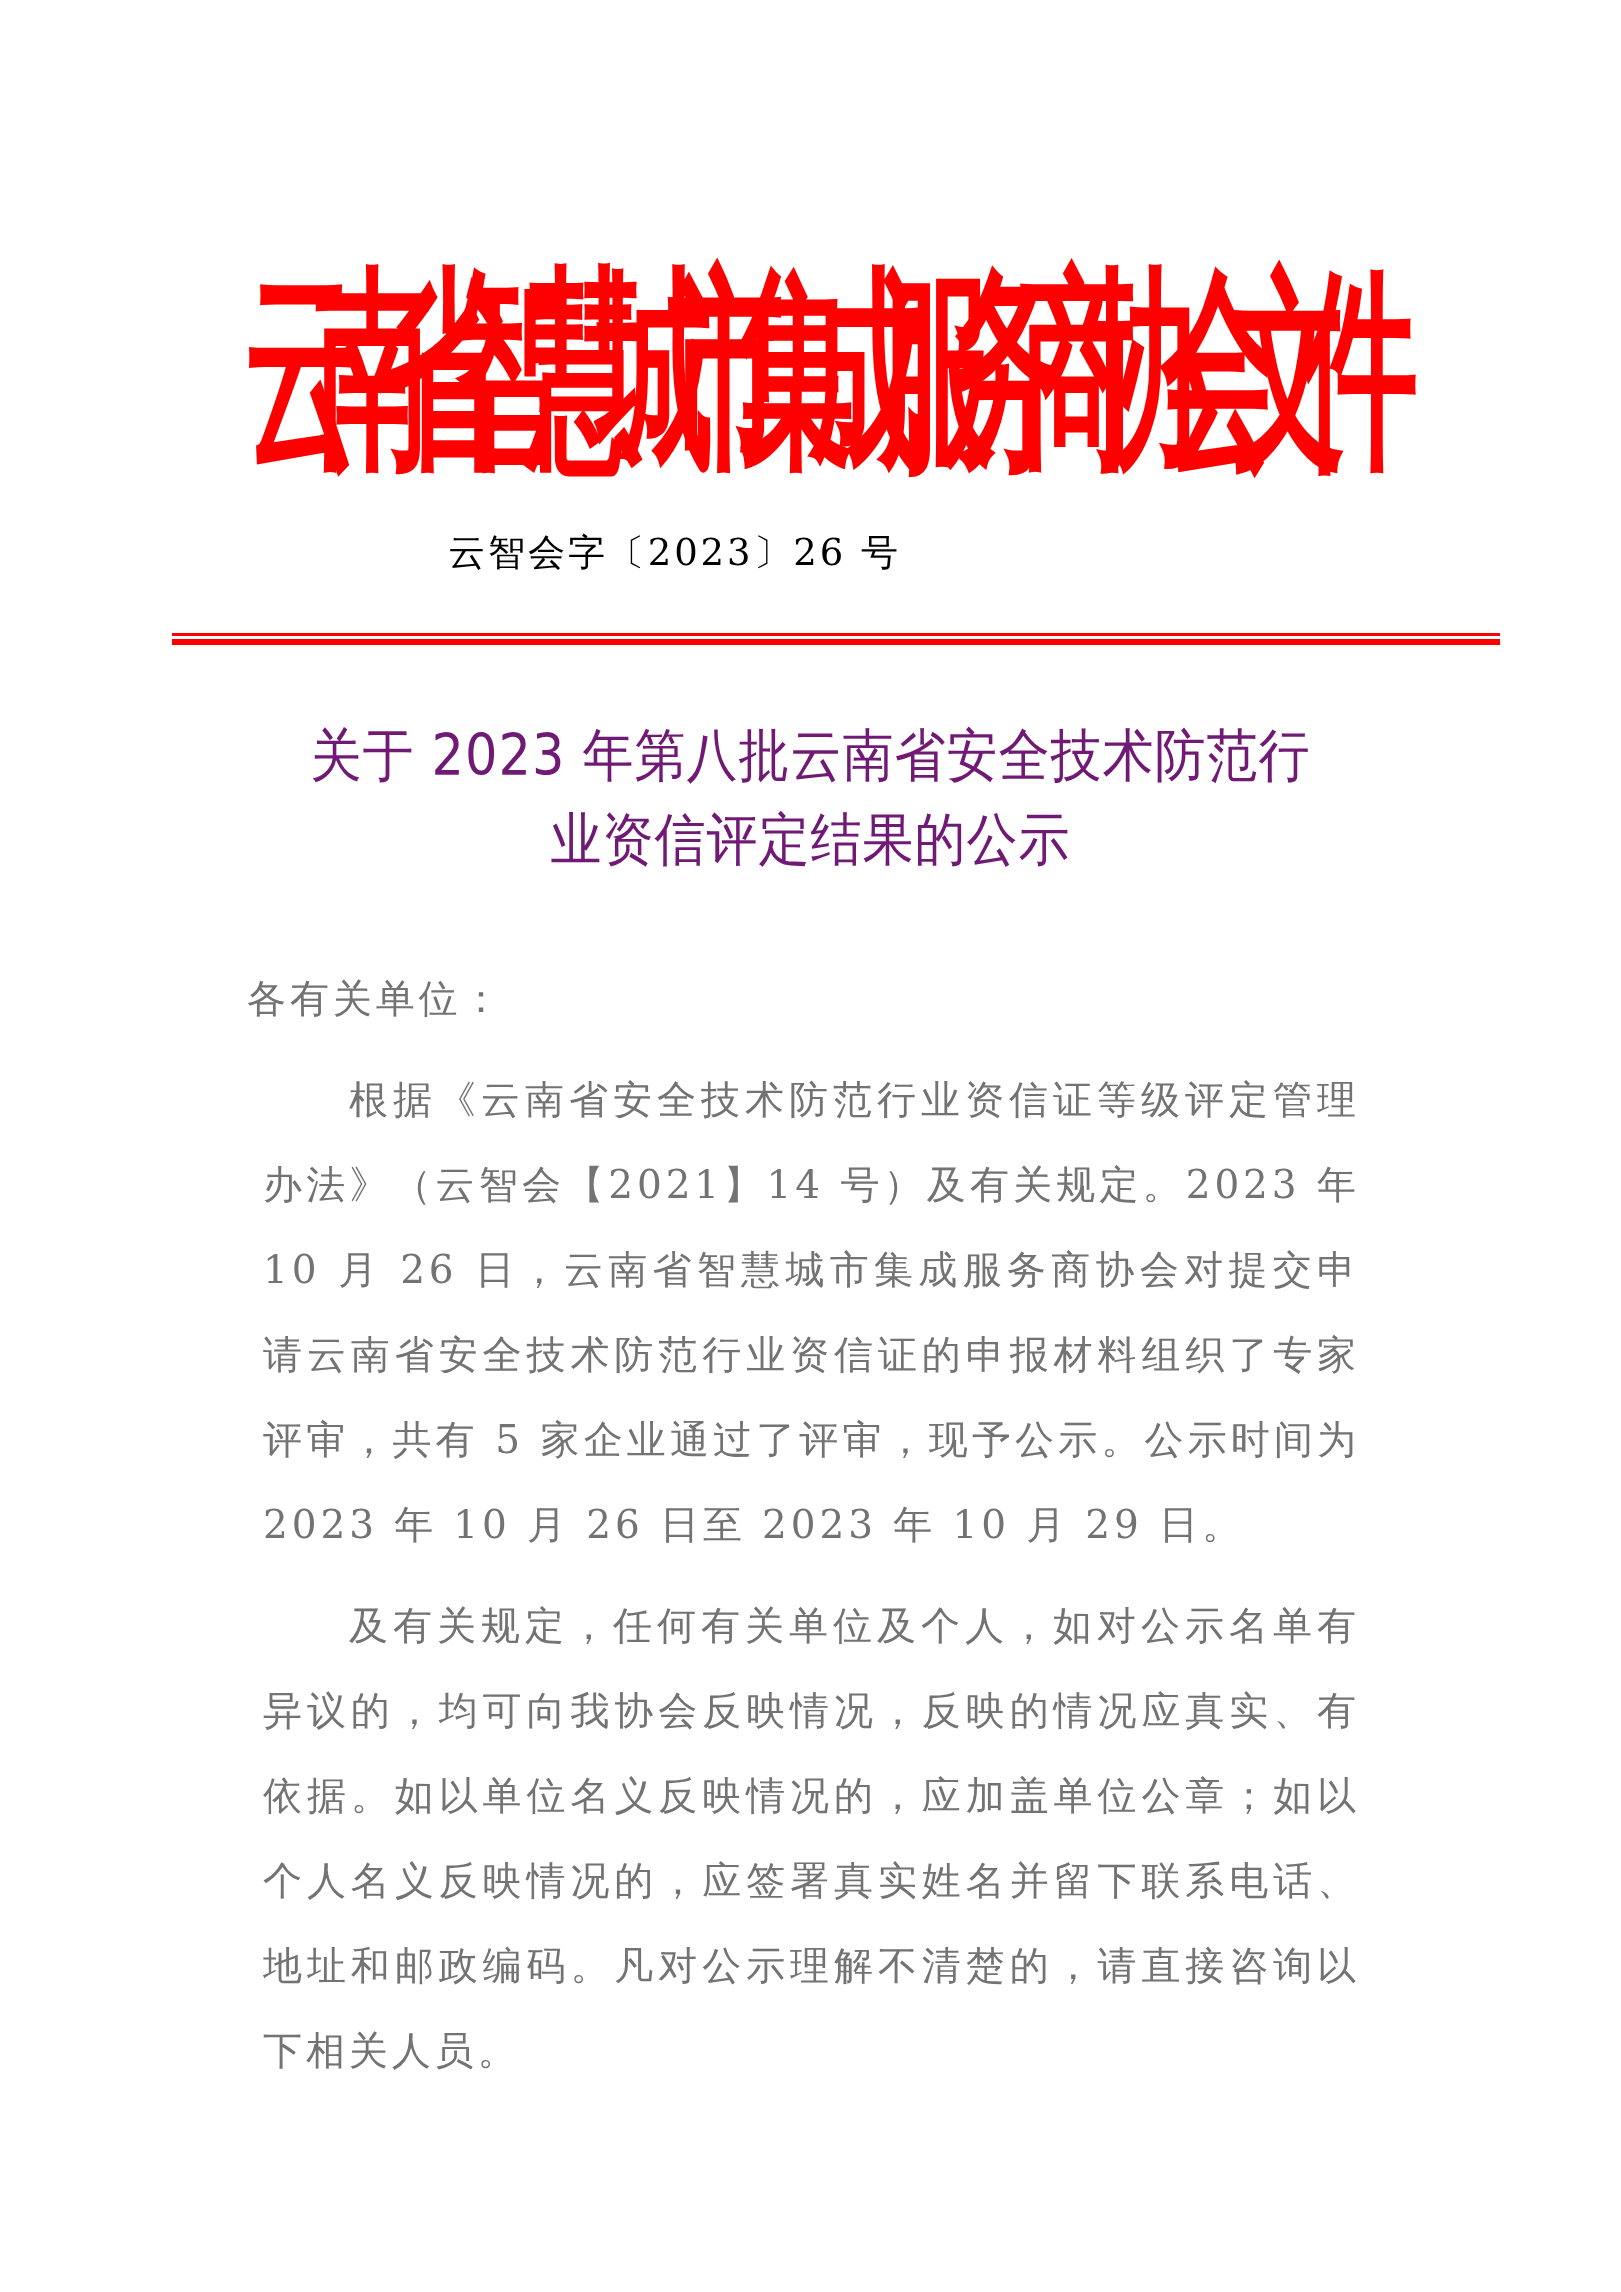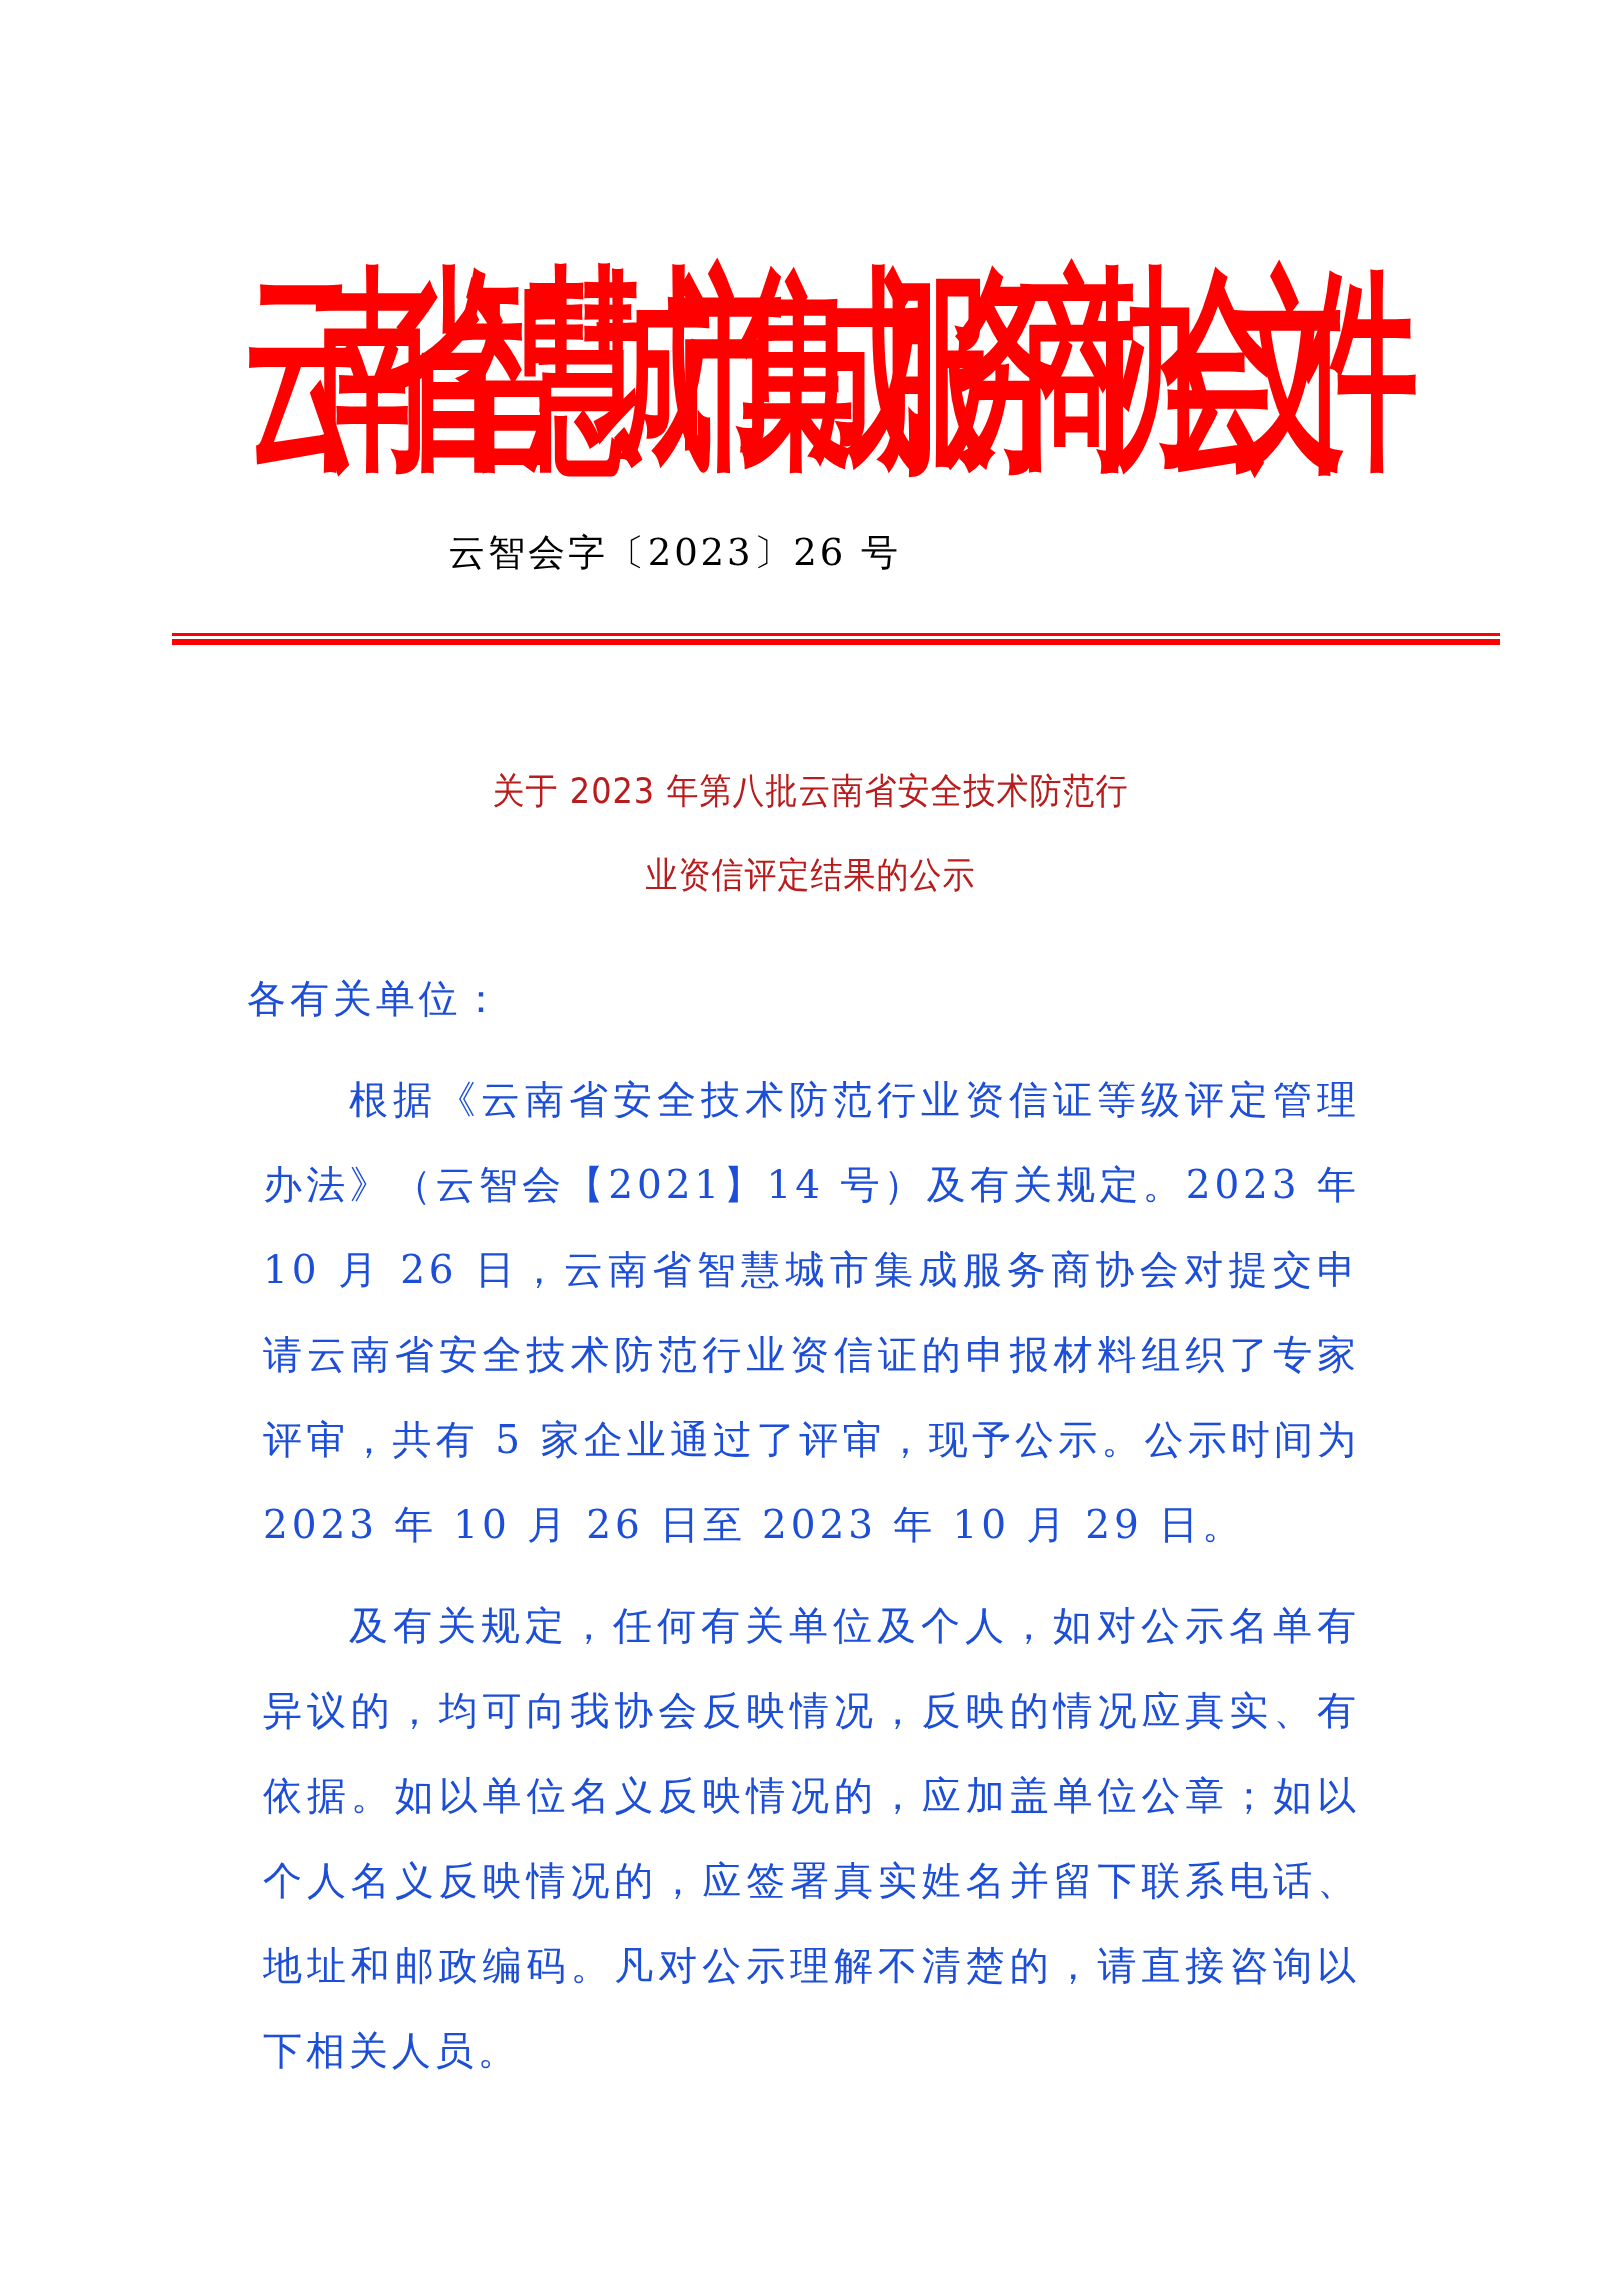--- a/index.html
+++ b/index.html
@@ -77,42 +77,42 @@
       left: 0; right: 0;
       top: 5.9px;
       height: 5.9px;
       background: #FF0000;
     }
     
     .title {
       position: absolute;
       left: 196px;
       width: 1229px;
-      top: 749px;
+      top: 714px;
       text-align: center;
       font-family: "DejaVu Sans", "Liberation Sans", sans-serif;
-      font-size: 32px;
+      font-size: 51px;
       line-height: 84px;
       letter-spacing: 1px;
-      color: #b91c1c;
+      color: #701a75;
     }
     .title .title-line {
       display: block;
       transform: scaleY(1.12);
     }
     
     .body {
       position: absolute;
       left: 247px;
       width: 1129px;
       top: 956px;
       font-size: 39px;
       line-height: 85px;
       letter-spacing: 3.9px;
-      color: #1d4ed8;
+      color: #737373;
     }
     .salutation {
       margin: 0;
     }
     .para {
       margin: 16px;
       text-indent: 86px;
       text-align: justify;
       text-align-last: left;
     }

